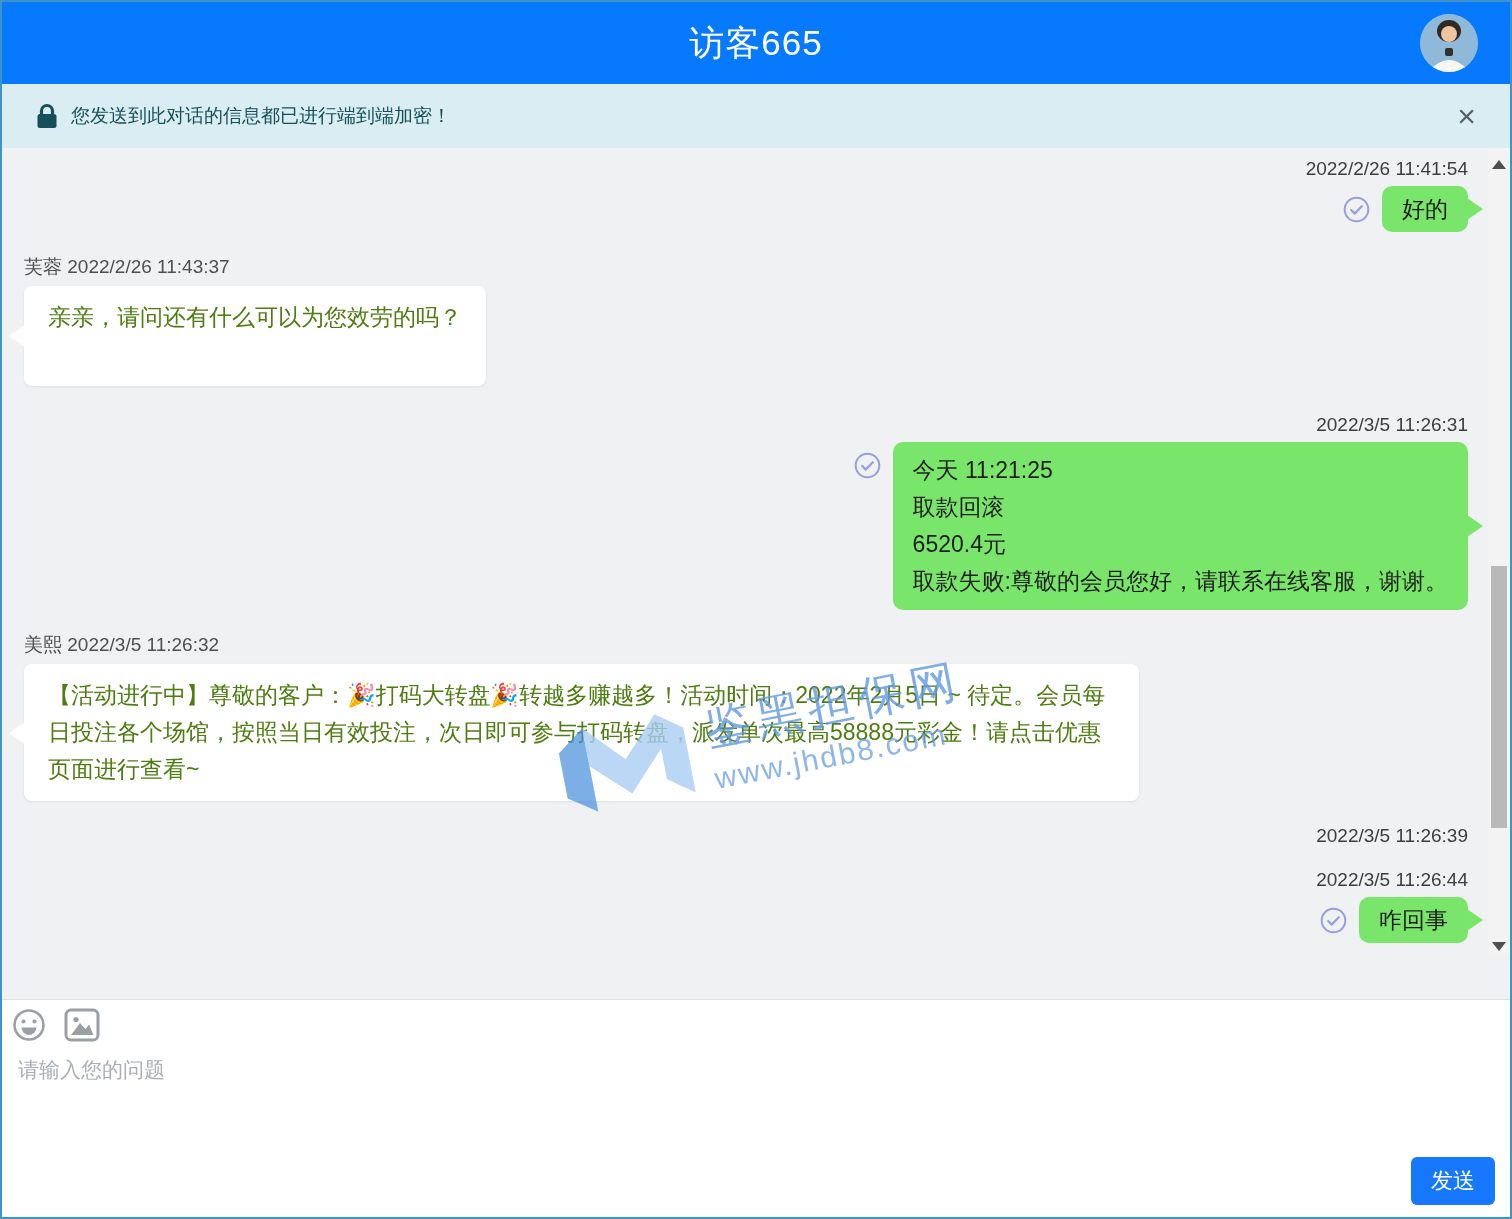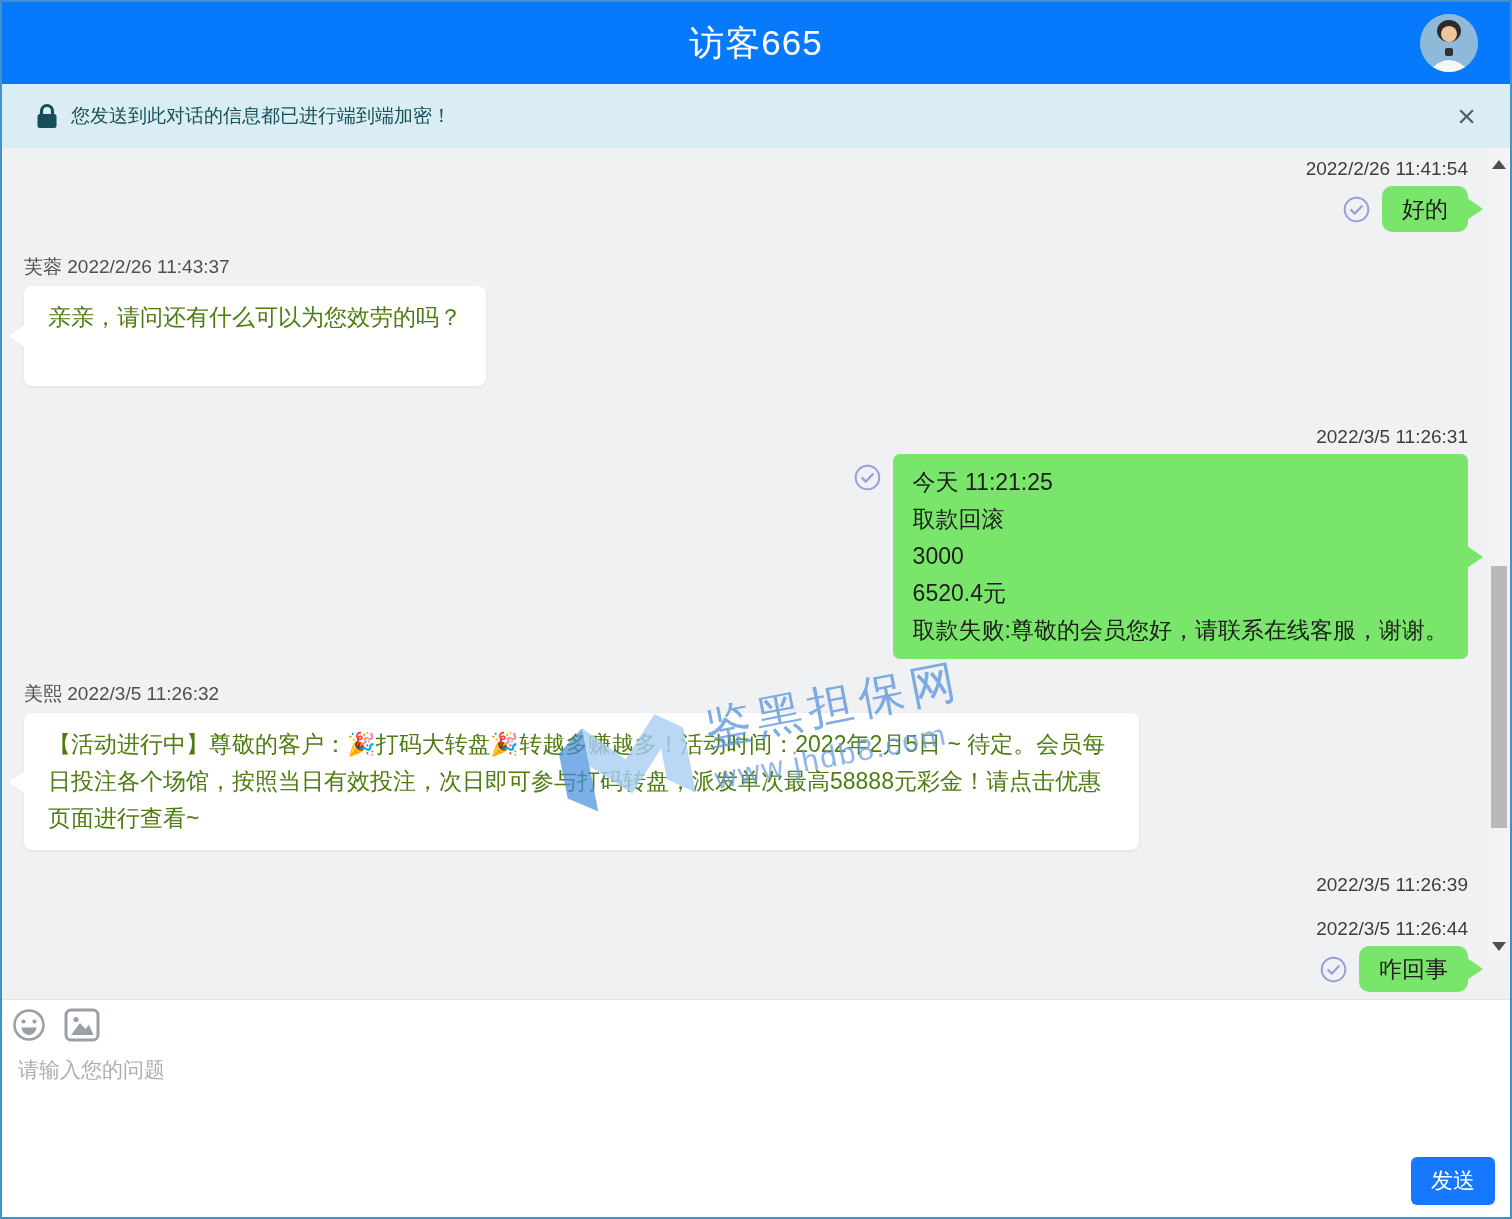--- a/index.html
+++ b/index.html
@@ -51,21 +51,21 @@
   .bubble-out{
     background:#79e56a; border-radius:10px; padding:8px 20px;
     font-size:23px; color:#1d1d1d; position:relative; line-height:30px;
   }
   .bubble-out::after{
     content:""; position:absolute; right:-15px; top:50%;
     transform:translateY(-50%);
     border:11px solid transparent; border-left:16px solid #79e56a;
     border-right:0;
   }
-  .bubble-out.big{ padding:10px 20px;border-radius:7px; }
+  .bubble-out.big{ padding:10px 20px; }
   .bubble-out.big .line{ line-height:37px; }
   .bubble-in{
     background:#fff; border-radius:8px; padding:13px 24px;
     font-size:23px; color:#4d7c0f; position:relative; line-height:37px;
     margin-top:6px; width:fit-content; max-width:1160px;
     box-shadow:0 1px 3px rgba(0,0,0,.08);
   }
   .bubble-in::before{
     content:""; position:absolute; left:-15px; top:50%;
     transform:translateY(-50%);
@@ -153,32 +153,31 @@
           <circle cx="13.5" cy="13.5" r="11.8" fill="none" stroke="#989ddd" stroke-width="2"></circle>
           <path d="M8.2,14 l3.6,3.6 l7-7.4" fill="none" stroke="#989ddd" stroke-width="2.2" stroke-linecap="round" stroke-linejoin="round"></path>
         </svg>
       </span>
       <div class="bubble-out">好的</div>
     </div>
 
     <div class="meta-left">芙蓉 2022/2/26 11:43:37</div>
     <div class="bubble-in tall">亲亲，请问还有什么可以为您效劳的吗？</div>
 
-    <div class="time-right" style="margin-top:40px;">2022/3/5 11:26:31</div>
+    <div class="time-right" style="margin-top:28px;">2022/3/5 11:26:31</div>
     <div class="row-out" style="align-items:flex-start;">
       <span class="check" style="margin-top:10px;">
         <svg width="27" height="27" viewBox="0 0 27 27">
           <circle cx="13.5" cy="13.5" r="11.8" fill="none" stroke="#989ddd" stroke-width="2"></circle>
           <path d="M8.2,14 l3.6,3.6 l7-7.4" fill="none" stroke="#989ddd" stroke-width="2.2" stroke-linecap="round" stroke-linejoin="round"></path>
         </svg>
       </span>
       <div class="bubble-out big">
         <div class="line">今天 11:21:25</div>
         <div class="line">取款回滚</div>
-        <div class="line">3000</div>
         <div class="line">6520.4元</div>
         <div class="line">取款失败:尊敬的会员您好，请联系在线客服，谢谢。</div>
       </div>
     </div>
 
     <div class="meta-left">美熙 2022/3/5 11:26:32</div>
     <div class="bubble-in" style="max-width:1115px;">【活动进行中】尊敬的客户：🎉打码大转盘🎉转越多赚越多！活动时间：2022年2月5日 ~ 待定。会员每日投注各个场馆，按照当日有效投注，次日即可参与打码转盘，派发单次最高58888元彩金！请点击优惠页面进行查看~</div>
 
     <div class="time-right" style="margin-top:24px;">2022/3/5 11:26:39</div>
 

